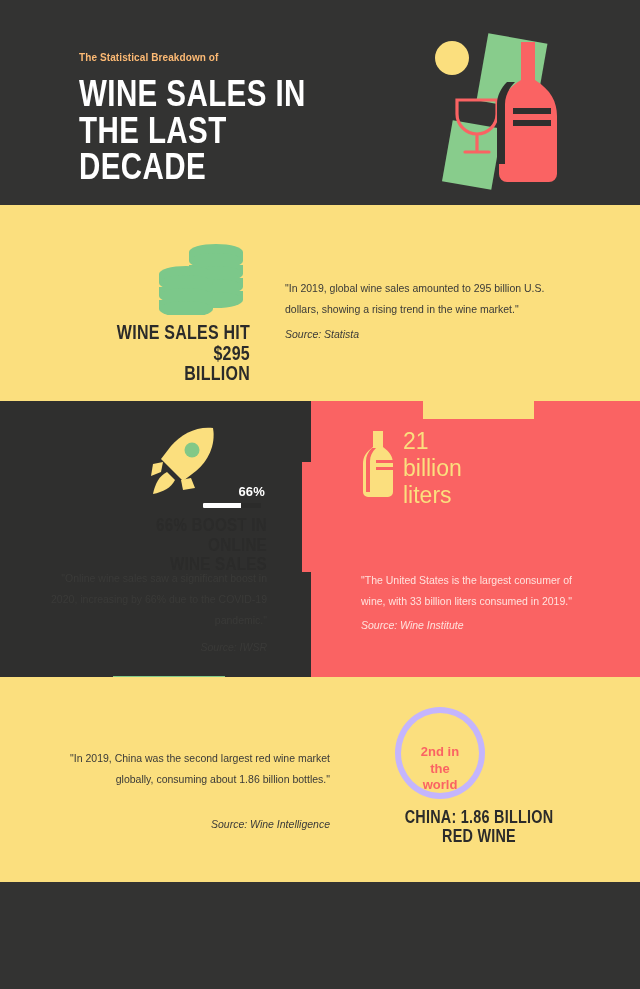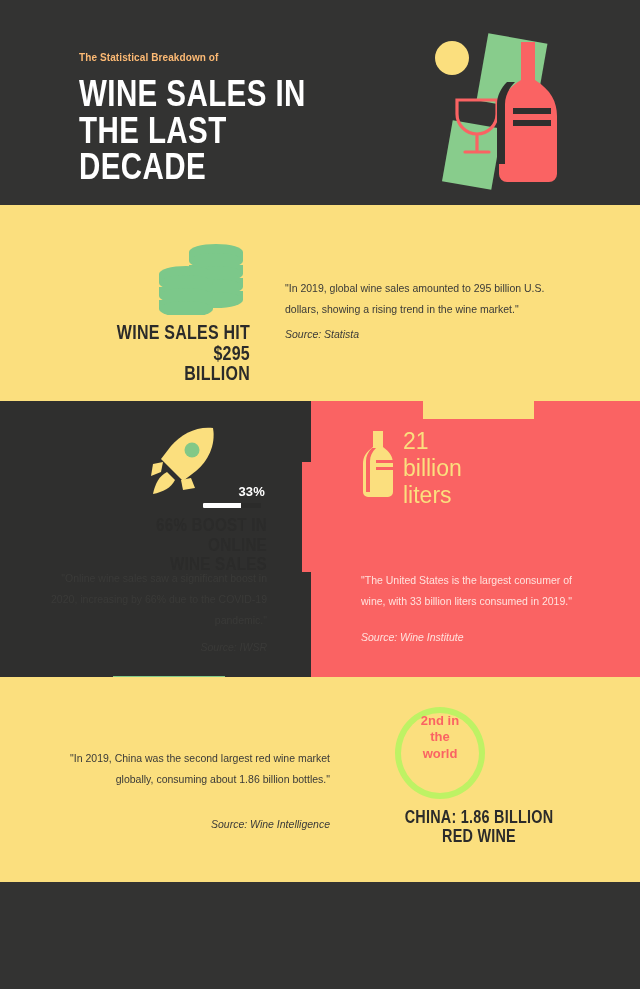--- a/index.html
+++ b/index.html
@@ -69,29 +69,29 @@
   
   .bottle-icon { position: absolute; left: 361px; top: 430px; width: 34px; height: 68px; }
   .liters {
     position: absolute; left: 403px; top: 428px; width: 140px;
     color: #FBDF7E; font-size: 23px; line-height: 1.17; white-space: pre-line;
   }
   .h3-wrap { position: absolute; left: 361px; top: 514px; width: 210px; text-align: left; }
   .h3-wrap .headline { font-size: 17px; color: #ffffff; transform-origin: left center; }
   .s3-text { position: absolute; left: 361px; top: 570px; width: 212px; text-align: left; }
   .s3-text .body-text, .s3-text .source-text { color: #ffe2dd; line-height: 1.9; }
-  .s3-text .source-text { display: block; margin-top: 16px; }
+  .s3-text .source-text { display: block; margin-top: 4px; }
 
   
   .s4-text { position: absolute; left: 62px; top: 748px; width: 268px; text-align: right; }
   .s4-text .source-text { display: block; margin-top: 24px; }
   .circle-badge {
     position: absolute; left: 395px; top: 707px; width: 90px; height: 92px;
-    border: 6px solid #bef264; border-radius: 50%;
-    display: flex; align-items: flex-start; justify-content: center;
+    border: 6px solid #c4b5fd; border-radius: 50%;
+    display: flex; align-items: flex-end; justify-content: center;
   }
   .circle-badge span {
     color: #FA6363; font-size: 13px; font-weight: bold;
     line-height: 1.25; text-align: center; white-space: pre-line;
   }
   .h4-wrap { position: absolute; left: 393px; top: 808px; width: 215px; text-align: center; }
   .h4-wrap .headline { font-size: 18px; transform-origin: left center; }
 </style>
 </head>
 <body>
@@ -173,21 +173,21 @@
         <path d="M66 4 c-16 -2 -32 6 -42 18 l-10 13 6 6 10 10 6 6 13 -10 c12 -10 20 -26 17 -43 z"></path>
         <path d="M16 38 l-10 2 -2 12 10 -4 z"></path>
         <path d="M34 56 l2 10 12 -2 -4 -10 z"></path>
         <path d="M20 48 c-8 4 -12 12 -14 22 10 -2 18 -6 22 -14 z"></path>
       </g>
       <circle cx="45" cy="26" r="7.5" fill="#82C887"></circle>
     </svg>
   </div>
 
   <div class="pct-wrap">
-    <div class="pct-label">33%</div>
+    <div class="pct-label">66%</div>
     <div class="pct-bar">
       <div class="pct-fill" id="pct-fill" style="width: 66%;"></div>
     </div>
   </div>
 
   <div class="h2-wrap">
     <div class="headline">66% BOOST IN ONLINE
 WINE SALES</div>
   </div>
 

